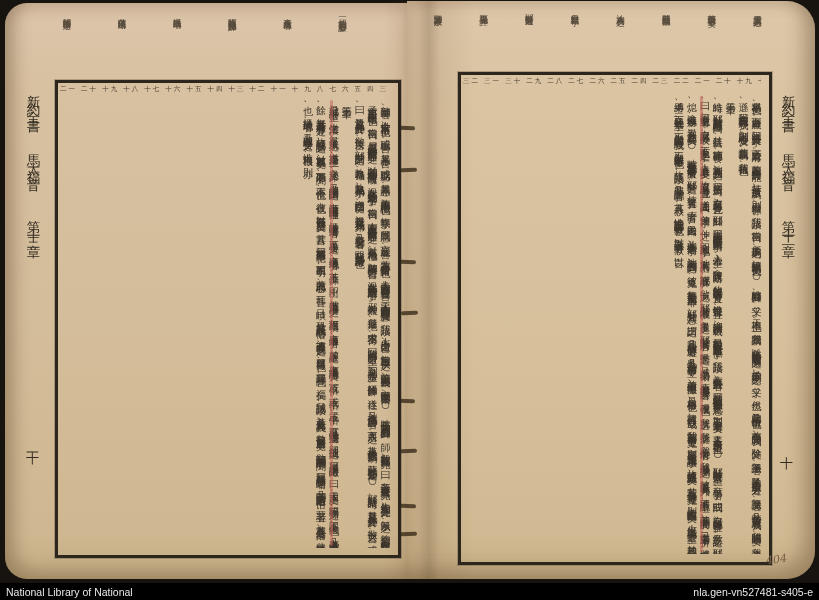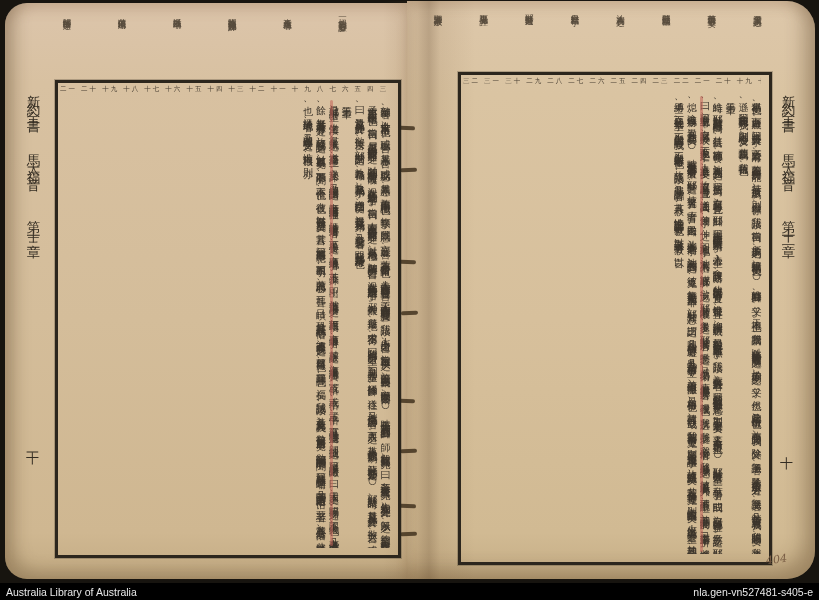--- a/index.html
+++ b/index.html
@@ -122,17 +122,17 @@
   <div class="margin-title mt-right">
     <span class="mt-work">新約全書</span>
     <span class="mt-book">馬太福音</span>
     <span class="mt-chapter">第十二章</span>
   </div>
   <div class="page-num pn-right">十</div>
 
   <div class="hand-note">404</div>
 
   <div class="footer">
-    <span>Australia Library of Australia</span>
+    <span>National Library of National</span>
     <span>nla.gen-vn527481-s405-e</span>
   </div>
 
 </div>
 
 </body></html>

